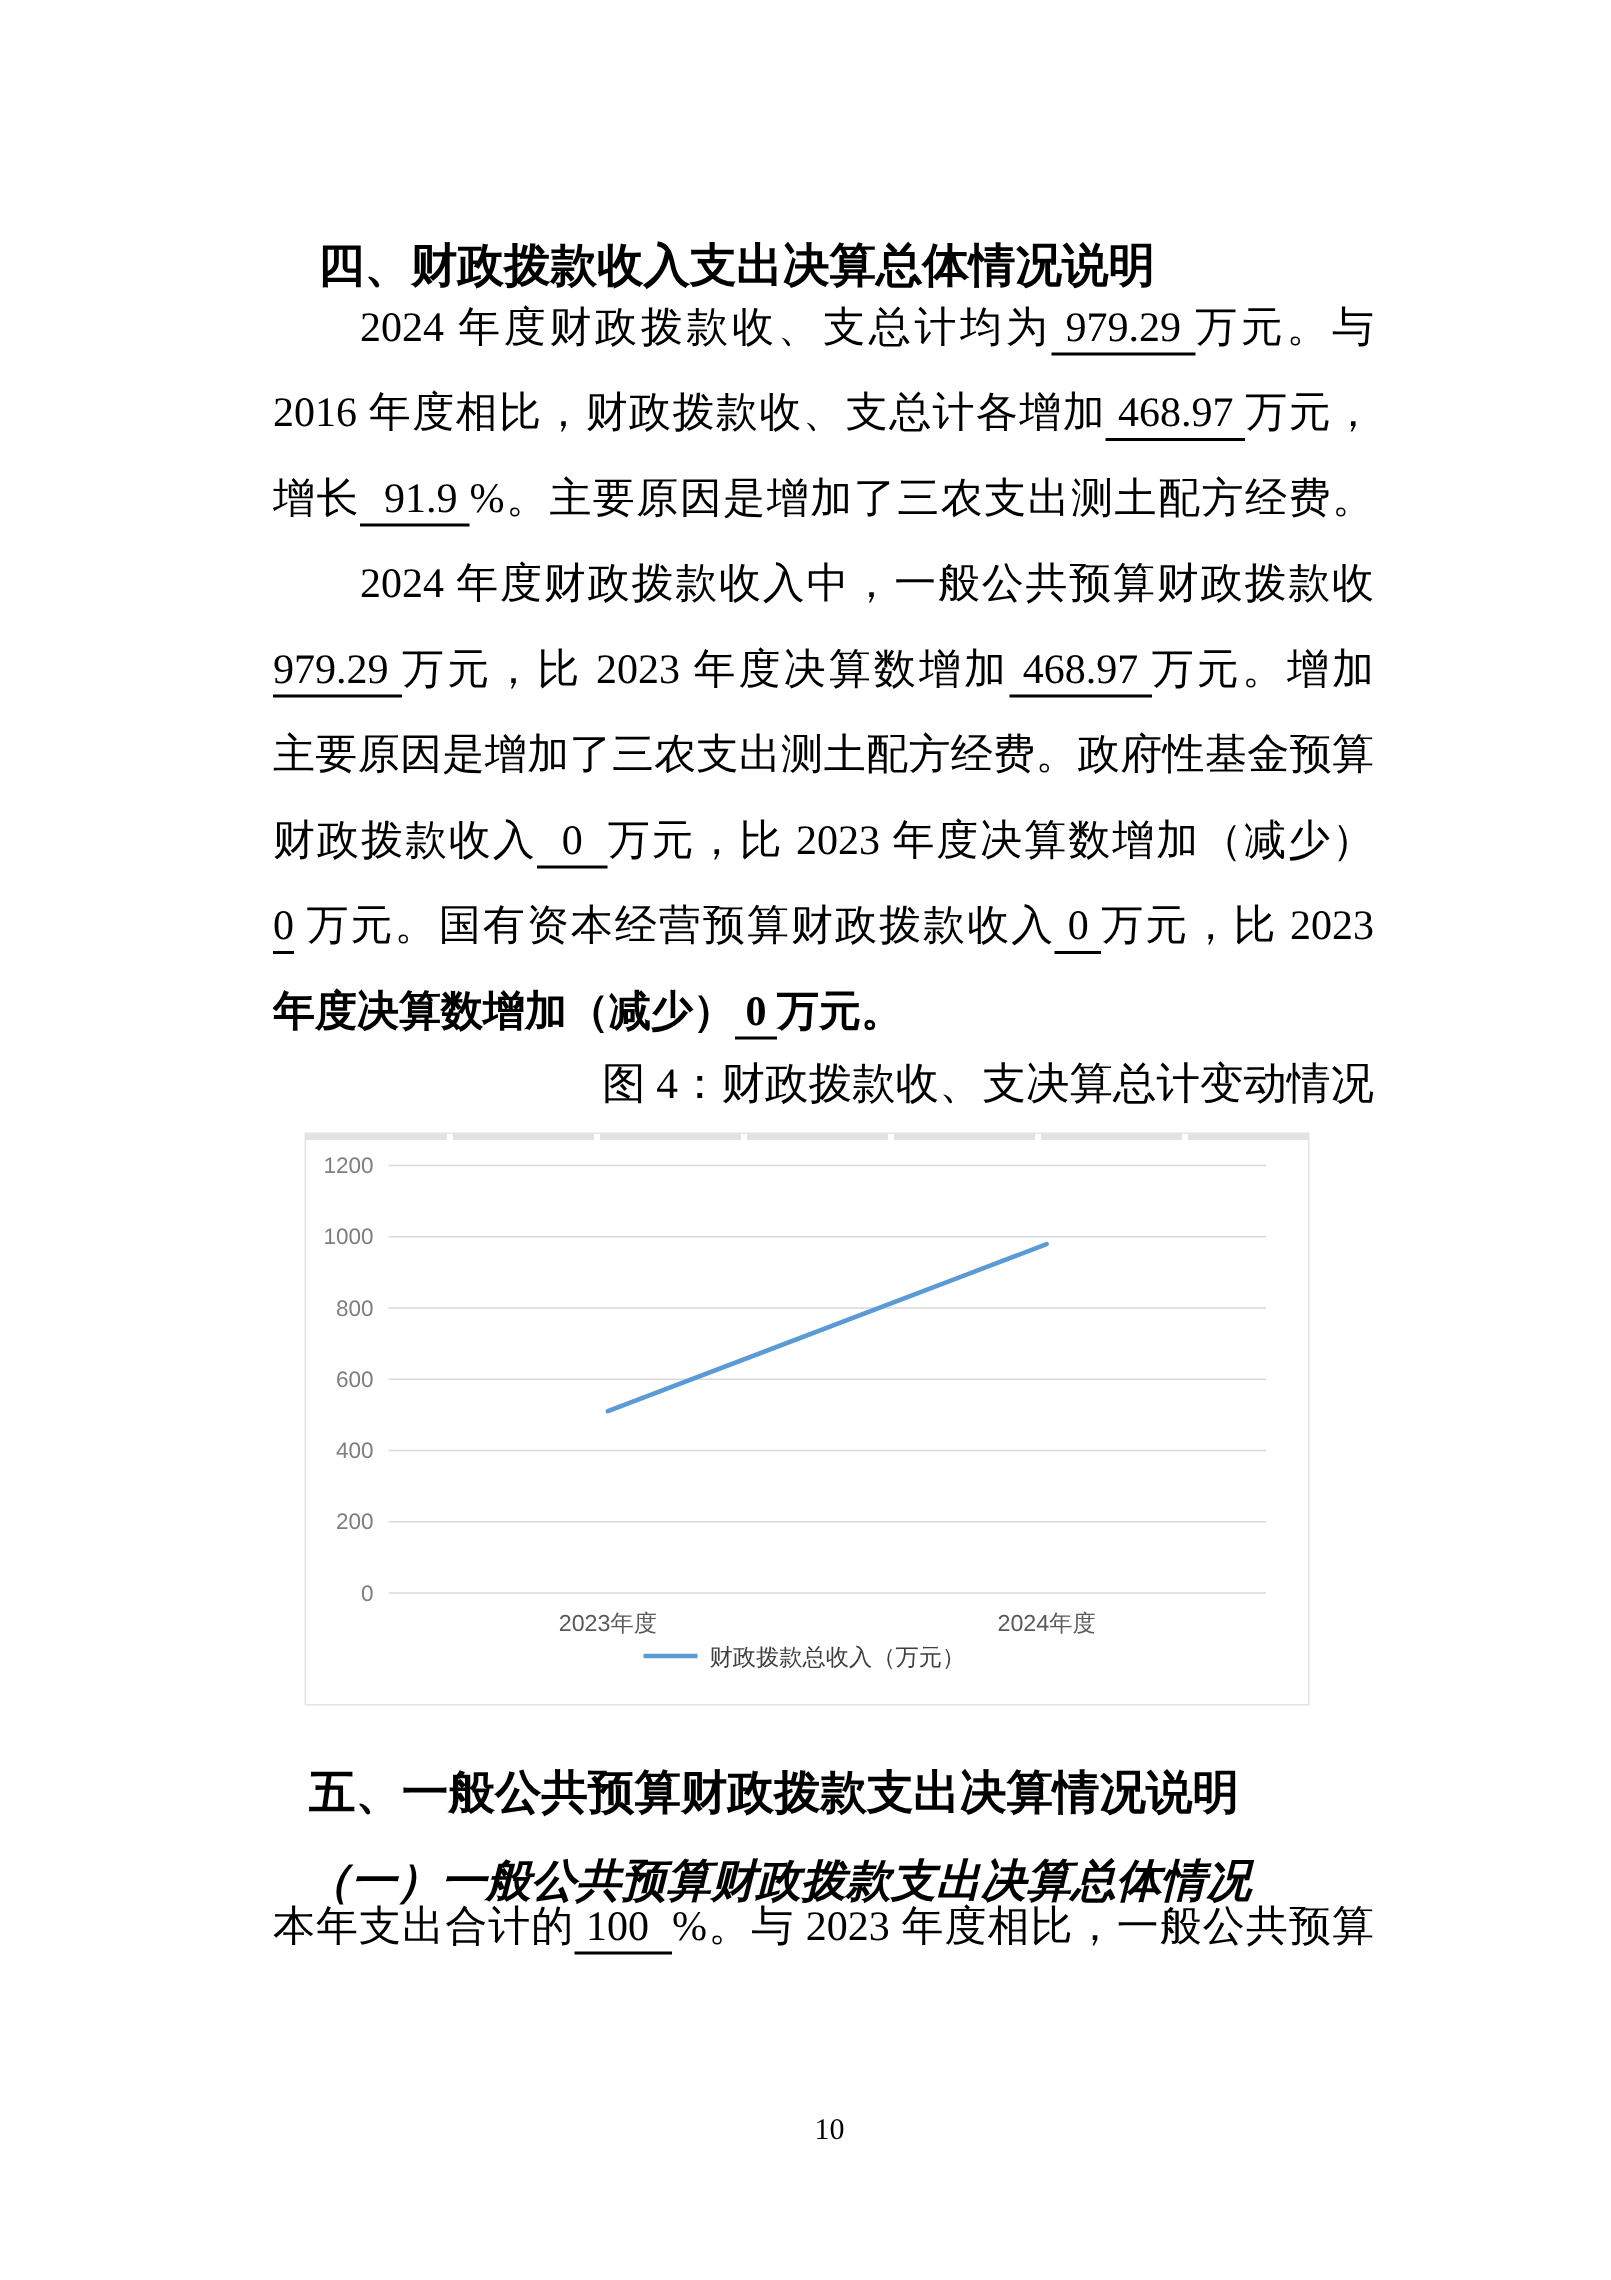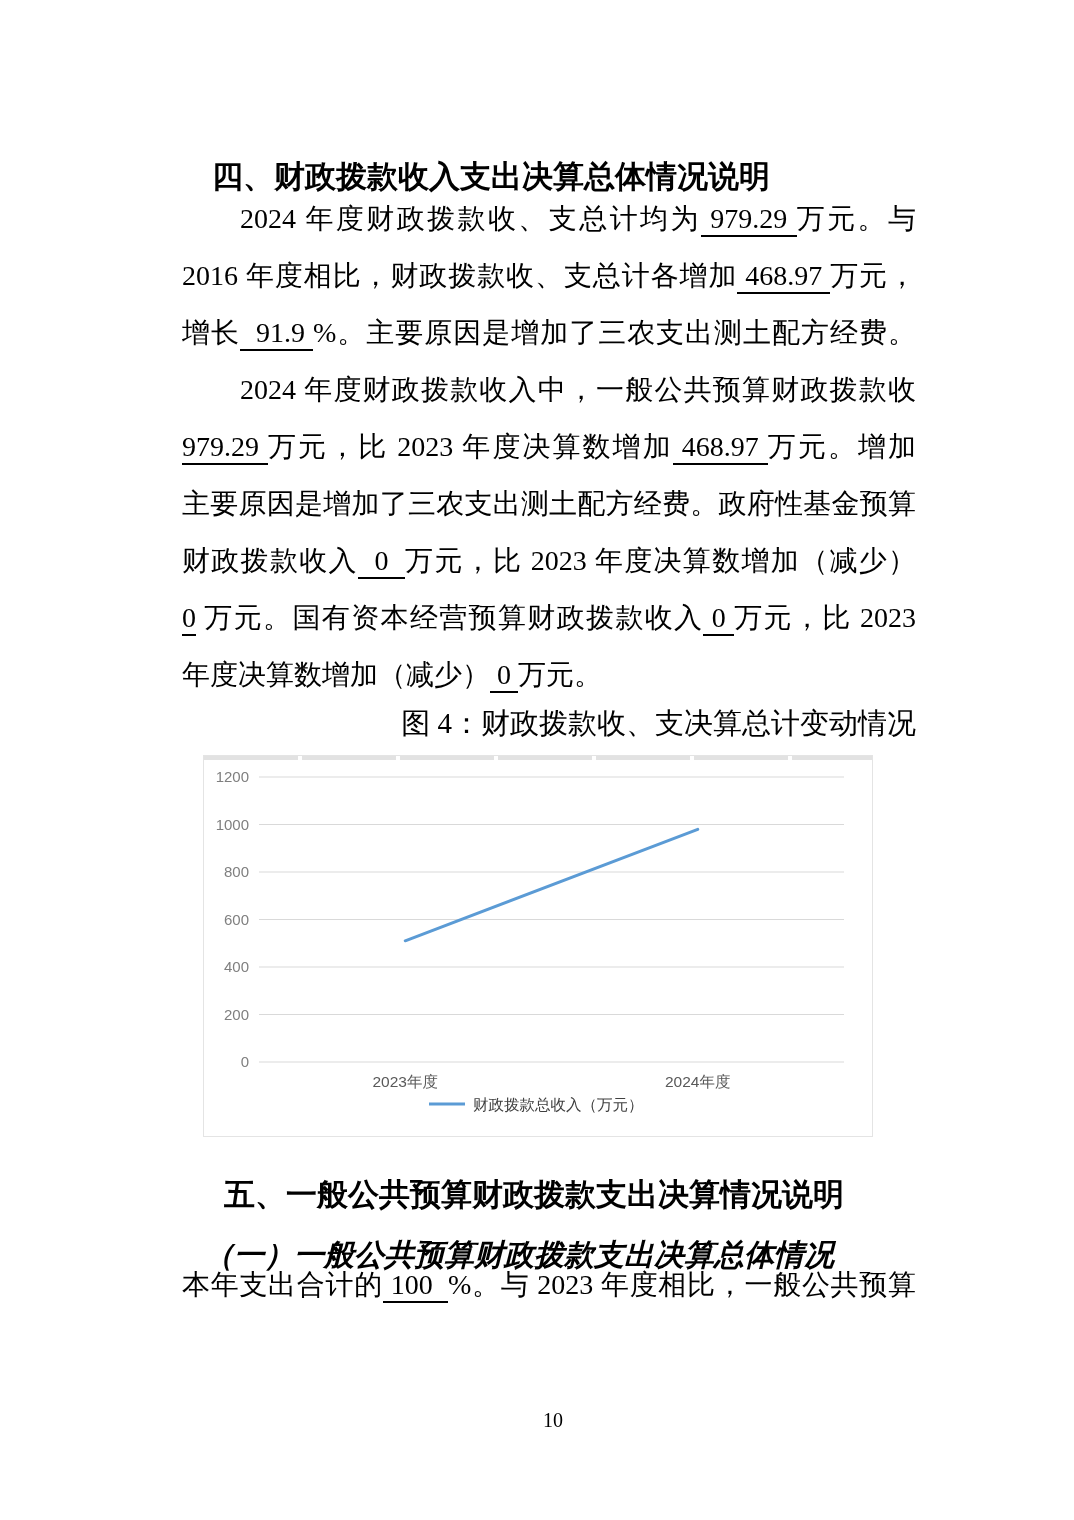--- a/index.html
+++ b/index.html
@@ -15,21 +15,21 @@
   .h-sans{
     position:absolute;
     font-family:"Liberation Sans","DejaVu Sans",sans-serif;
     font-weight:bold;
     font-size:31px;
     line-height:36px;
     white-space:nowrap;
     color:#000;
   }
   .h4{top:133px;left:212px;}
-  .h5{top:1151px;left:224px;}
+  .h5{top:1151px;left:206px;}
   .subhead{
     position:absolute;
     top:1206px;left:204px;
     font-size:30px;
     font-weight:700;
     font-style:italic;
     line-height:38px;
     white-space:nowrap;
   }
   .textblock{
@@ -41,21 +41,21 @@
   .tb1{top:190px;}
   .tb3{top:1256px;}
   .line{
     height:57px;
     line-height:57px;
     text-align:justify;
     text-align-last:justify;
     overflow:hidden;
     margin-left:24px;
   }
-  .line.left{text-align:left;text-align-last:left;}
+  .line.left{text-align:left;text-align-last:left;font-weight:bold;}
   .line.ind{text-indent:58px;}
   .u{
     border-bottom:2px solid #000;
     padding-bottom:1px;
   }
   .caption{
     position:absolute;
     top:700px;left:158px;width:758px;
     height:46px;line-height:46px;
     text-align:right;

